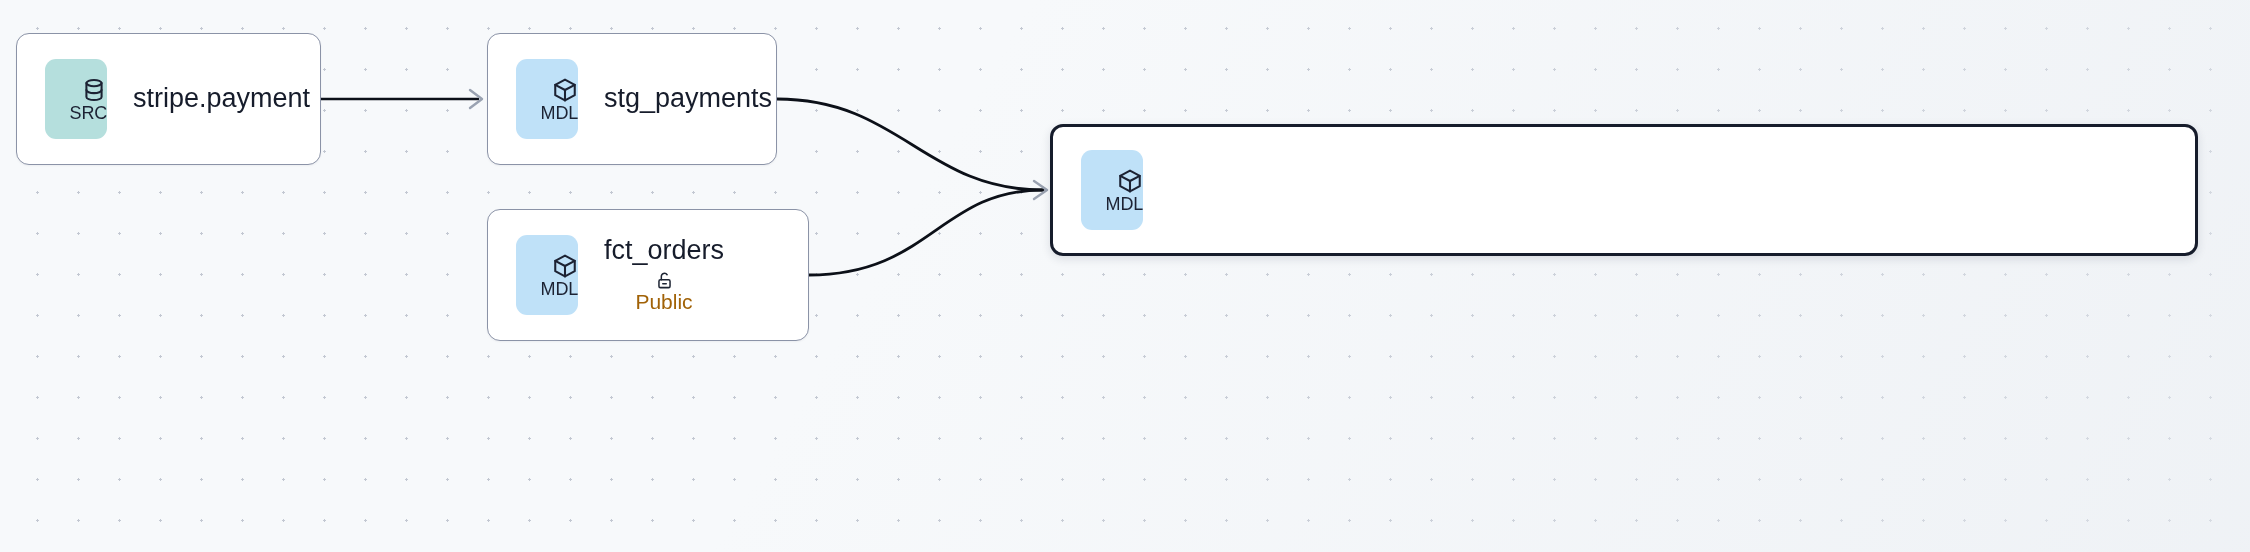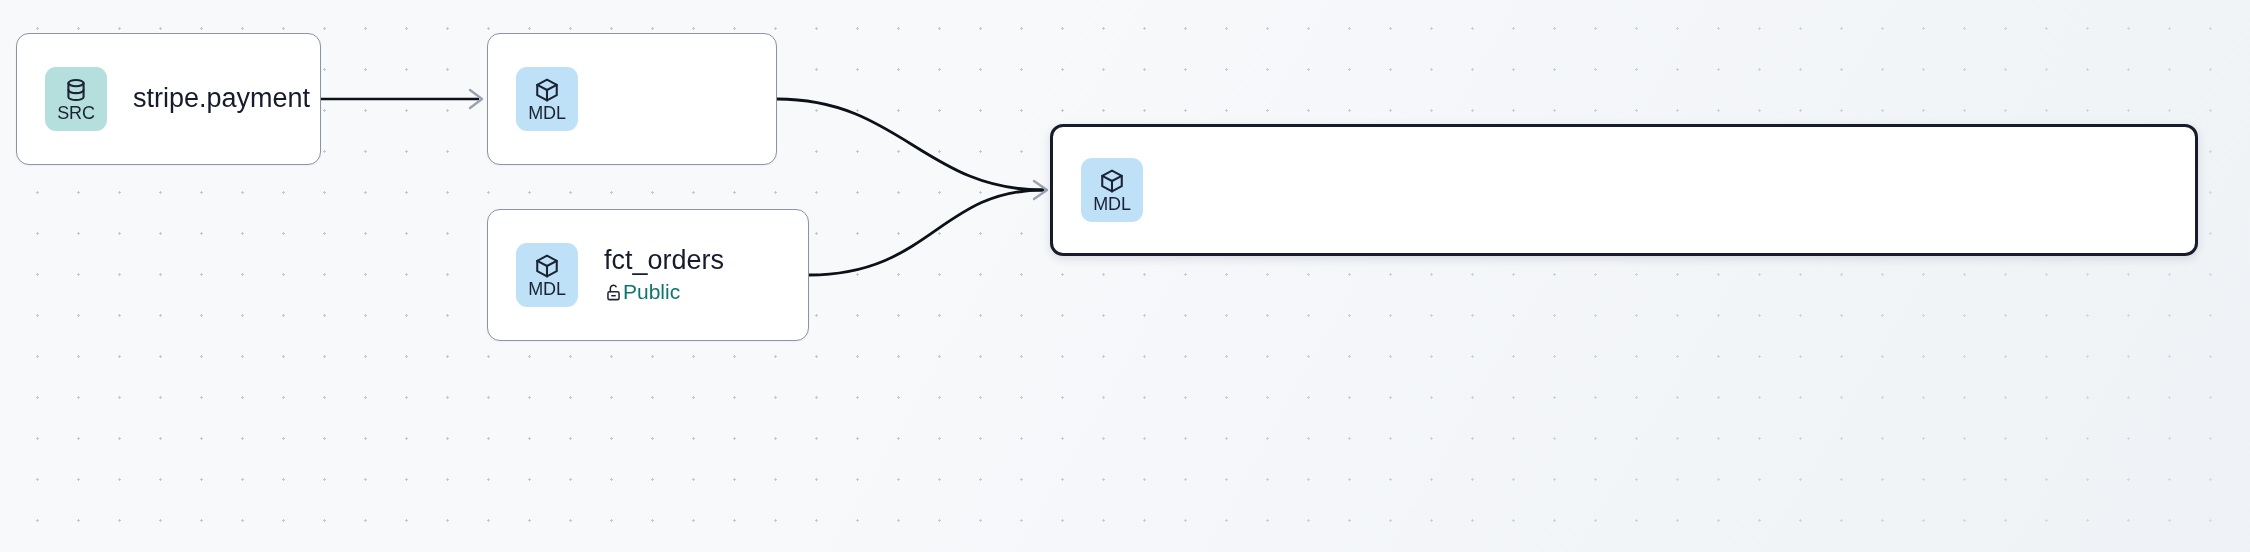--- a/index.html
+++ b/index.html
@@ -35,24 +35,24 @@
     padding-left: 28px;
     box-shadow: 0 1px 2px rgba(30,40,60,0.05);
   }
   .node.selected {
     border: 3.2px solid #161c2b;
     box-shadow: 0 3px 10px rgba(30,40,60,0.13);
   }
 
   .badge {
     flex: 0 0 auto;
-    width: 62px; height: 64px;
+    width: 62px; height: 80px;
     border-radius: 11px;
     display: flex; flex-direction: column;
-    align-items: center; justify-content: center;
+    align-items: flex-end; justify-content: center;
     gap: 1px;
   }
   .badge svg { display: block; }
   .badge-label {
     font-size: 18px;
     line-height: 1;
     color: #1c2233;
     letter-spacing: -0.2px;
     font-family: "Liberation Sans", sans-serif;
   }
@@ -68,22 +68,23 @@
     font-size: 27px;
     line-height: 1.1;
     color: #161c2b;
     white-space: nowrap;
     font-family: "Liberation Sans", sans-serif;
   }
   .node-sub {
     display: flex;
     align-items: center;
     font-size: 21px;
-    color: #0f766e;
+    color: #a16207;
     white-space: nowrap;
+    flex-direction: column;
   }
   .node-sub svg { display: block; flex: 0 0 auto; }
 </style>
 </head>
 <body>
 
 <div id="canvas">
 
   <div id="wash"></div>
 
@@ -125,20 +126,23 @@
     <div class="badge" style="background:#bfe1f8;">
       <span>
         <svg width="26" height="26" viewBox="0 0 24 24" fill="none" stroke="#1c2233" stroke-width="1.9" stroke-linecap="round" stroke-linejoin="round">
           <path d="M12 2.4 21 7.2v9.6L12 21.6 3 16.8V7.2z"></path>
           <path d="M3 7.2 12 12l9-4.8"></path>
           <path d="M12 12v9.6"></path>
         </svg>
       </span>
       <span class="badge-label">MDL</span>
     </div>
+    <div class="node-text">
+      <div class="node-title">stg_payments</div>
+    </div>
   </div>
 
   <div class="node" style="left:487px; top:209px; width:322px; height:132px;">
     <div class="badge" style="background:#bfe1f8;">
       <span>
         <svg width="26" height="26" viewBox="0 0 24 24" fill="none" stroke="#1c2233" stroke-width="1.9" stroke-linecap="round" stroke-linejoin="round">
           <path d="M12 2.4 21 7.2v9.6L12 21.6 3 16.8V7.2z"></path>
           <path d="M3 7.2 12 12l9-4.8"></path>
           <path d="M12 12v9.6"></path>
         </svg>

